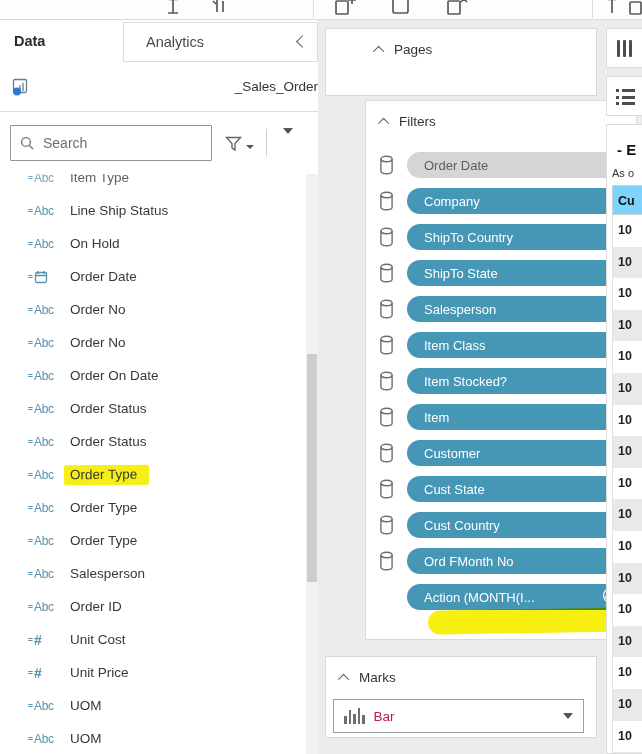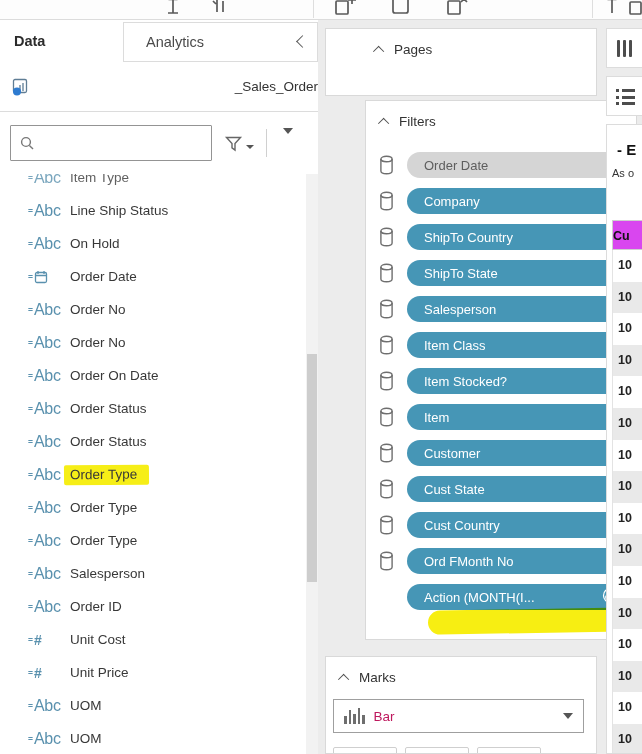--- a/index.html
+++ b/index.html
@@ -30,33 +30,33 @@
   .search-vdiv { width:1px; height:28px; background:#d0d0d0; margin-left:12px; }
   .caret-down { width:0; height:0; border-left:5.5px solid transparent; border-right:5.5px solid transparent; border-top:6.5px solid #555; }
   .caret-sm { width:0; height:0; border-left:4px solid transparent; border-right:4px solid transparent; border-top:4.5px solid #555; margin-bottom:4px; }
   .caret-btn { margin-left:16px; }
 
   #field-list { position:absolute; left:0; top:154px; right:12px; bottom:0; overflow:hidden; }
   .frow { height:33px; display:flex; align-items:center; padding-left:28px; }
   .frow:first-child { margin-top:-13px; opacity:.8; }
   .ficon { width:42px; flex:none; color:#5a91ae; display:flex; align-items:center; }
   .ficon .eq { font-size:8.5px; margin-right:1px; font-weight:bold; }
-  .ficon .abc { font-size:16px; letter-spacing:-.3px; }
+  .ficon .abc { font-size:12px; letter-spacing:-.3px; }
   .ficon .hash { font-size:14px; font-weight:bold; }
   .flabel { font-size:13.5px; color:#383838; white-space:nowrap; }
   .flabel.hl { background:#f6ee17; padding:2px 12px 3px 6px; margin-left:-6px; transform:rotate(-0.5deg); border-radius:2px; }
 
   #left-scrollbar { position:absolute; right:0; top:154px; bottom:0; width:12px; background:#f2f2f2; }
   #left-scrollbar .thumb { position:absolute; left:1px; right:1px; top:180px; height:228px; background:#cdcdcd; }
 
   
   .card { position:absolute; background:#fff; border:1px solid #d9d9d9; }
   #pages-card  { left:325px; top:28px;  width:272px; height:68px;padding-left:35px; }
   #filters-card{ left:325px; top:100px; width:272px; height:540px; overflow:hidden;margin-left:40px; }
-  #marks-card  { left:325px; top:656px; width:272px; height:98px; overflow:hidden; }
+  #marks-card  { left:325px; top:656px; width:272px; height:82px; overflow:hidden; }
 
   .sec-head { display:flex; align-items:center; gap:10px; padding:13px 0 0 15px; font-size:13.5px; color:#333; }
   .chev-up { width:8px; height:8px; border-left:1.8px solid #4f4f4f; border-top:1.8px solid #4f4f4f; transform:rotate(45deg) translateY(2px); }
 
   .pills { position:absolute; left:0; top:46px; right:0; }
   .prow { height:36px; display:flex; align-items:center; padding-left:13px; }
   .cyl { width:15px; height:20px; margin-right:13px; flex:none; }
   .cyl.hidden { visibility:hidden; }
   .pill { width:222px; height:26px; border-radius:13px; display:flex; align-items:center; padding:0 10px 0 17px; font-size:13px; color:#fff; background:#4696b6; white-space:nowrap; overflow:hidden; }
   .pill.gray { background:#d5d5d5; color:#5e5e5e; }
@@ -81,21 +81,21 @@
   .cols-icon i { display:block; width:3px; height:17px; background:#4d4d4d; border-radius:1px; }
   .rows-icon { position:absolute; left:9px; top:12px; }
   .rows-icon .ln { display:flex; align-items:center; gap:3px; margin-bottom:3.5px; }
   .rows-icon .d { width:3px; height:3px; background:#4d4d4d; }
   .rows-icon .b { width:13px; height:3px; background:#4d4d4d; }
 
   #sheet { position:absolute; left:606px; top:124px; width:36px; height:630px; background:#fff; border:1px solid #dcdcdc; border-right:none; overflow:hidden; }
   .sheet-title { position:absolute; left:10px; top:16px; font-size:15px; font-weight:bold; color:#111; white-space:nowrap; }
   .sheet-sub { position:absolute; left:5px; top:42px; font-size:11px; color:#333; white-space:nowrap; }
   .tbl { position:absolute; left:5px; top:60px; right:0; }
-  .tbl .th { height:30px; line-height:30px; border:1px solid #cfcfcf; border-right:none; font-weight:bold; font-size:12.5px; color:#111; background:#d946ef; white-space:nowrap;margin-top:35px; }
+  .tbl .th { height:30px; line-height:30px; border:1px solid #cfcfcf; border-right:none; font-weight:bold; font-size:12.5px; padding-left:5px; color:#111; background:#7dd3fc; white-space:nowrap; }
   .tbl .rows > div { height:31.6px; line-height:31.6px; font-weight:bold; font-size:12.5px; padding-left:5px; color:#222; border-left:1px solid #e3e3e3; white-space:nowrap; }
   .tbl .rows > div:nth-child(even) { background:#e9e9e9; }
 </style>
 </head>
 <body>
 
 <div id="toolbar">
   <span class="tb-icon" style="left:163px">
     <svg width="20" height="26" viewBox="0 0 20 26">
         <path d="M10 2v9M5.5 6.5h9M10 11v9M5 20h10"></path>
@@ -150,20 +150,21 @@
     </svg>
     <span>_Sales_Order</span>
   </div>
 
   <div class="search-row">
     <div class="search-box">
       <svg width="14" height="14" viewBox="0 0 14 14">
         <circle cx="6" cy="6" r="4.4" fill="none" stroke="#777" stroke-width="1.4"></circle>
         <path d="M9.4 9.4L13 13" stroke="#777" stroke-width="1.4"></path>
       </svg>
+      <input type="text" placeholder="Search" style="">
     </div>
     <div class="funnel-btn">
       <svg width="19" height="19" viewBox="0 0 19 19">
         <path d="M2.5 3.5h14l-5.5 6v6.5l-3-2.2V9.5z" fill="none" stroke="#666" stroke-width="1.4"></path>
       </svg>
       <span class="caret-sm"></span>
     </div>
     <div class="search-vdiv"></div>
     <div class="caret-btn"><span class="caret-down"></span></div>
   </div>

